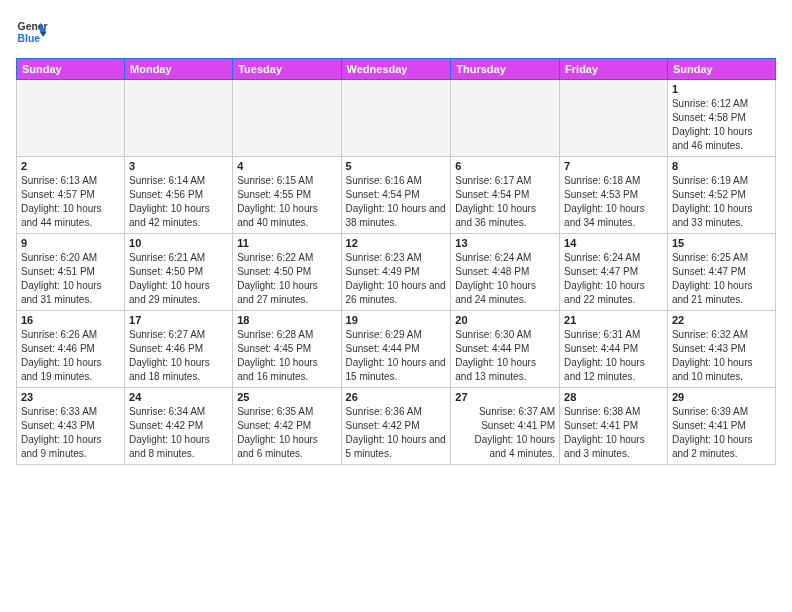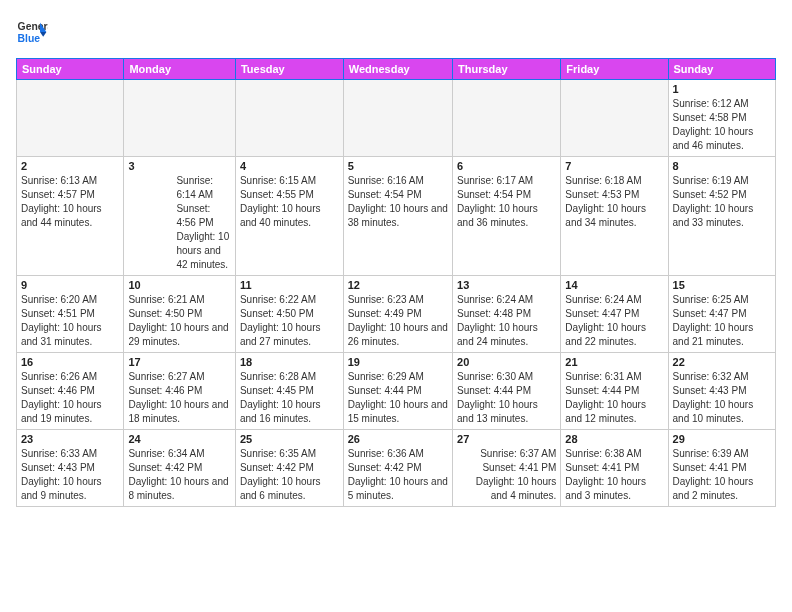--- a/index.html
+++ b/index.html
@@ -133,21 +133,21 @@
         </tr>
         <tr>
           <td>
             <span class="day-number">2</span>
             <div class="day-info" style="white-space: pre-line;">Sunrise: 6:13 AM
 Sunset: 4:57 PM
 Daylight: 10 hours and 44 minutes.</div>
           </td>
           <td>
             <span class="day-number">3</span>
-            <div class="day-info" style="white-space: pre-line; margin-left: 48px;">Sunrise: 6:14 AM
+            <div class="day-info" style="white-space: pre-line;">Sunrise: 6:14 AM
 Sunset: 4:56 PM
 Daylight: 10 hours and 42 minutes.</div>
           </td>
           <td>
             <span class="day-number">4</span>
             <div class="day-info" style="white-space: pre-line;">Sunrise: 6:15 AM
 Sunset: 4:55 PM
 Daylight: 10 hours and 40 minutes.</div>
           </td>
           <td>

